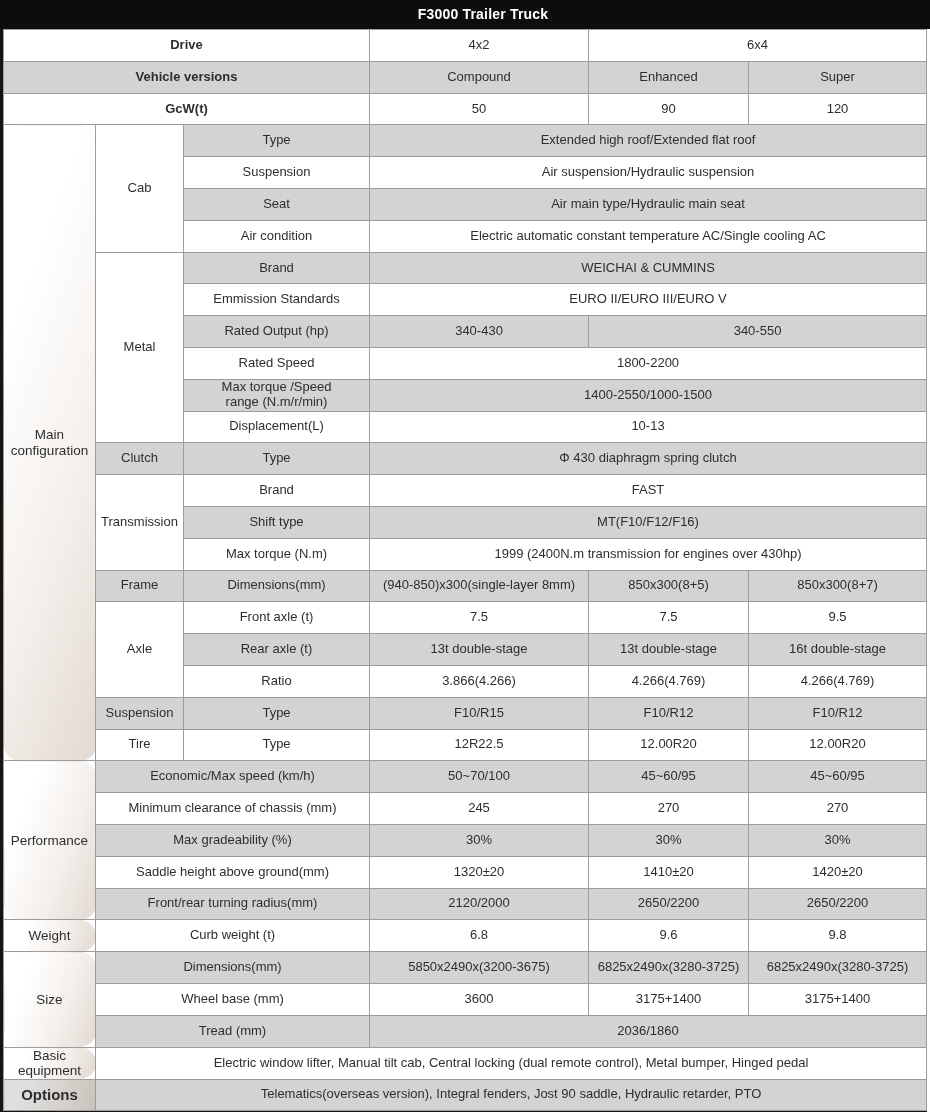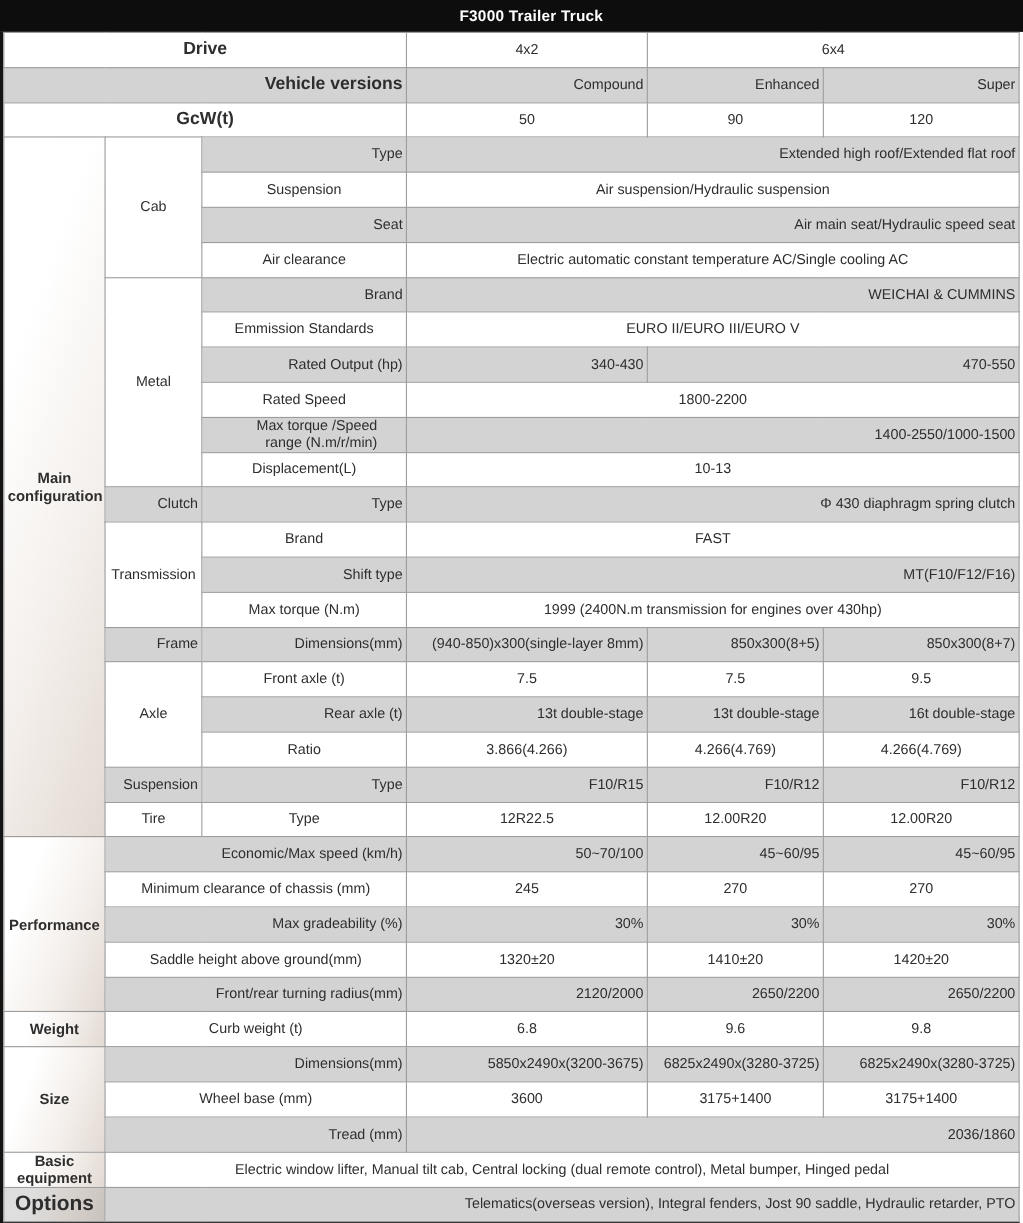--- a/index.html
+++ b/index.html
@@ -5,27 +5,27 @@
   html,body{margin:0;padding:0;background:#ffffff;}
   body{font-family:"Liberation Sans","DejaVu Sans",sans-serif;color:#2e2e2e;}
   .sheet{width:930px;height:1112px;background:#ffffff;position:relative;box-sizing:border-box;}
   .titlebar{width:930px;height:29px;background:#0d0d0d;color:#ffffff;font-size:14px;font-weight:bold;
             text-align:center;line-height:29px;letter-spacing:.2px;padding-left:18px;}
   .tblwrap{border-left:3px solid #141414;border-bottom:3px solid #141414;width:927px;box-sizing:border-box;}
   table{border-collapse:collapse;table-layout:fixed;width:924px;}
   td{border:1px solid #9c9c9c;text-align:center;vertical-align:middle;font-size:13px;
      padding:0 3px;overflow:hidden;background:#ffffff;line-height:1.15;}
   tr{height:31.8px;}
-  td.gray{background:#d3d3d3;text-align:right;}
+  td.gray{background:#d3d3d3;}
   td.b{font-weight:normal;}
   td.group{background:linear-gradient(110deg,#ffffff 25%,#f3eeea 65%,#e2d9d2 100%);
-           font-weight:bold;font-size:13.5px;}
+           font-weight:normal;font-size:13.5px;border-radius:16px;}
   td.groupgray{background:linear-gradient(110deg,#dedede 25%,#d6d0cb 65%,#c9c2bc 100%);
-           font-weight:bold;font-size:19px;}
-  td.hlabel{font-weight:bold;font-size:16px;}
+           font-weight:bold;font-size:15px;}
+  td.hlabel{font-weight:bold;font-size:13px;}
   td.narrow{padding:0 26px;}
 </style>
 </head>
 <body>
 
 <div class="sheet">
   <div class="titlebar">F3000 Trailer Truck</div>
   <div class="tblwrap">
   <table>
     <colgroup>
@@ -61,40 +61,40 @@
       <td rowspan="4">Cab</td>
       <td class="gray">Type</td>
       <td colspan="3" class="gray">Extended high roof/Extended flat roof</td>
     </tr>
     <tr>
       <td>Suspension</td>
       <td colspan="3">Air suspension/Hydraulic suspension</td>
     </tr>
     <tr>
       <td class="gray">Seat</td>
-      <td colspan="3" class="gray">Air main seat/Hydraulic speed seat</td>
-    </tr>
-    <tr>
-      <td>Air clearance</td>
+      <td colspan="3" class="gray">Air main type/Hydraulic main seat</td>
+    </tr>
+    <tr>
+      <td>Air condition</td>
       <td colspan="3">Electric automatic constant temperature AC/Single cooling AC</td>
     </tr>
 
     <tr>
       <td rowspan="6">Metal</td>
       <td class="gray">Brand</td>
       <td colspan="3" class="gray">WEICHAI &amp; CUMMINS</td>
     </tr>
     <tr>
       <td>Emmission Standards</td>
       <td colspan="3">EURO II/EURO III/EURO V</td>
     </tr>
     <tr>
       <td class="gray">Rated Output (hp)</td>
       <td class="gray">340-430</td>
-      <td colspan="2" class="gray">470-550</td>
+      <td colspan="2" class="gray">340-550</td>
     </tr>
     <tr>
       <td>Rated Speed</td>
       <td colspan="3">1800-2200</td>
     </tr>
     <tr>
       <td class="gray narrow">Max torque /Speed range (N.m/r/min)</td>
       <td colspan="3" class="gray">1400-2550/1000-1500</td>
     </tr>
     <tr>

